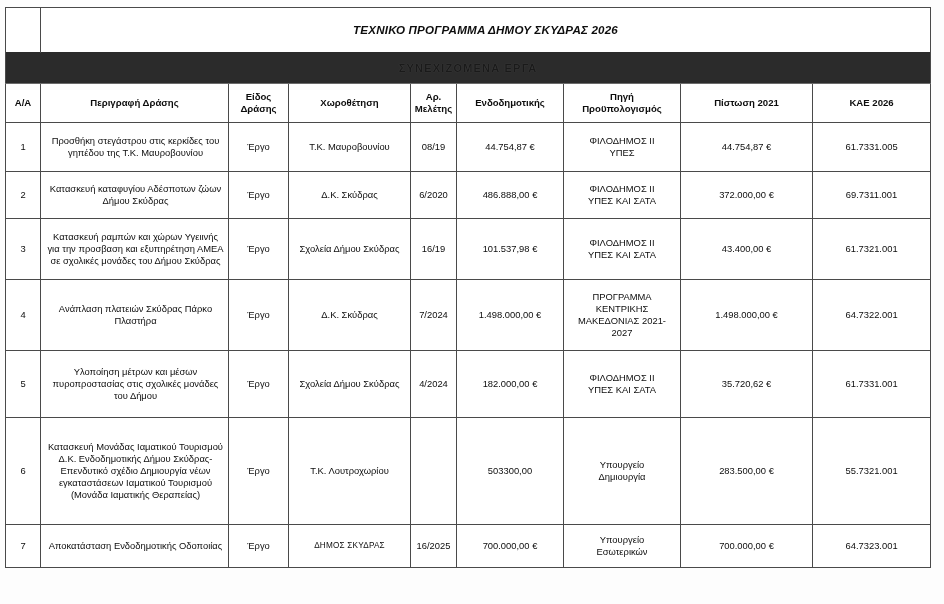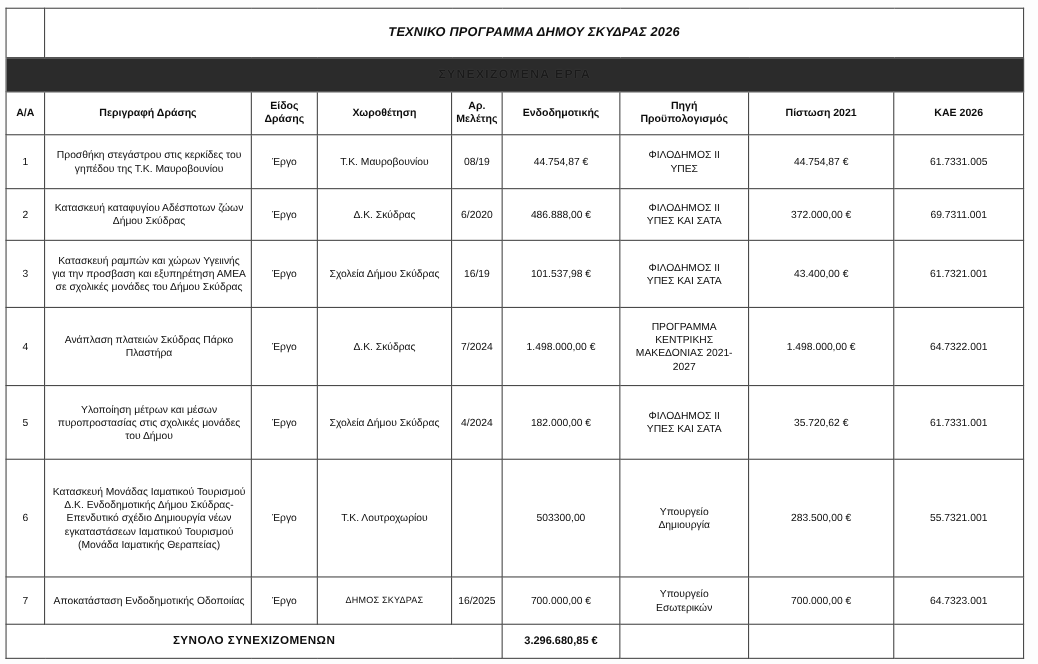--- a/index.html
+++ b/index.html
@@ -278,24 +278,17 @@
         <td>16/2025</td>
         <td>700.000,00 €</td>
         <td>
           <span>Υπουργείο</span><br>
           <span>Εσωτερικών</span>
         </td>
         <td>700.000,00 €</td>
         <td>64.7323.001</td>
       </tr>
 
-      <tr>
-        <td class="total-label" colspan="5">ΣΥΝΟΛΟ ΣΥΝΕΧΙΖΟΜΕΝΩΝ</td>
-        <td class="total-value">3.296.680,85 €</td>
-        <td></td>
-        <td></td>
-        <td></td>
-      </tr>
 
     </tbody>
       </table>
   </div>
 </div>
 
 </body></html>

